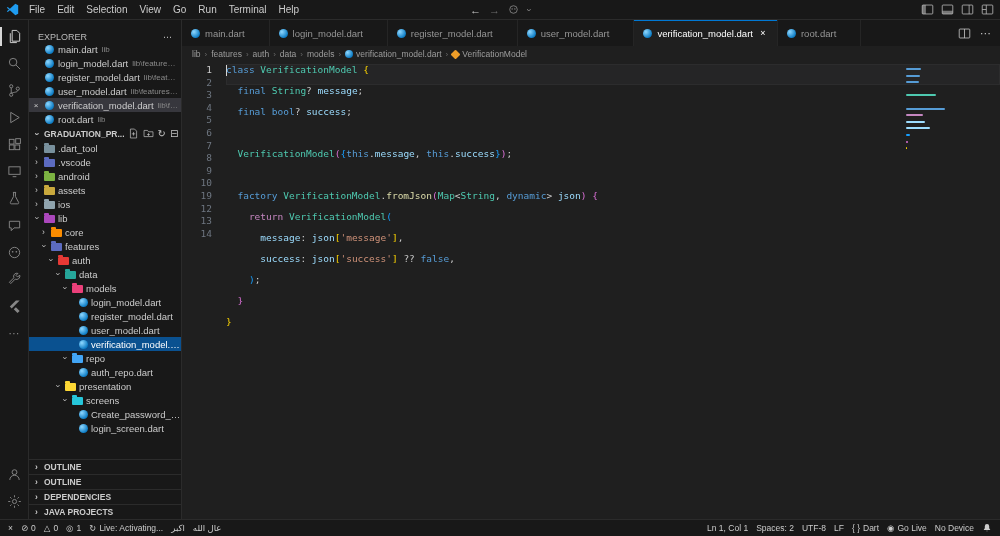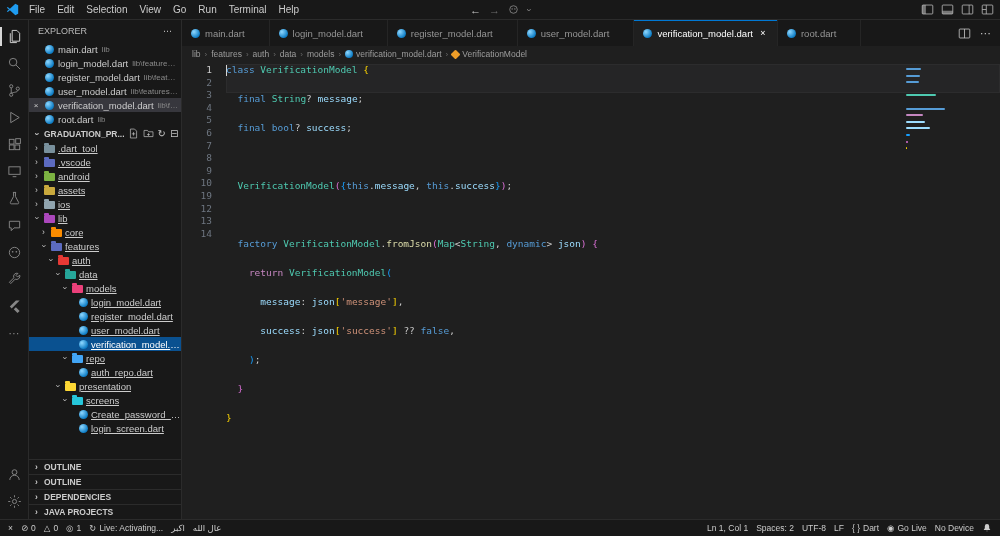--- a/index.html
+++ b/index.html
@@ -32,39 +32,39 @@
            color:#868686;position:relative;}
   .ab-icon.active{color:#d7d7d7;}
   .ab-icon.active::before{content:'';position:absolute;left:0;top:4px;bottom:4px;width:2px;background:#d7d7d7;}
   .ab-icon svg{display:block;}
   .ab-bottom{margin-top:auto;margin-bottom:4px;display:flex;flex-direction:column;align-items:center;}
   .txt-ico{font-size:11px;line-height:1;}
 
   
   .sidebar{flex:0 0 153px;background:#181818;border-right:1px solid #2b2b2b;
            display:flex;flex-direction:column;font-size:9.5px;overflow:hidden;}
-  .sb-title{flex:0 0 22px;display:flex;align-items:center;padding:0 9px;color:#bbbbbb;font-size:9px;}
+  .sb-title{flex:0 0 22px;display:flex;align-items:flex-end;padding:0 9px;color:#bbbbbb;font-size:9px;}
   .sb-title .more{margin-left:auto;color:#bbbbbb;}
   .sect-header{flex:0 0 15px;display:flex;align-items:center;gap:3px;padding:0 3px;
                font-weight:700;color:#cccccc;font-size:8.5px;}
   .sect-header .actions{margin-left:auto;display:flex;align-items:center;gap:4px;color:#c5c5c5;font-weight:400;}
   .sect-header .actions svg{display:block;}
   .chev{width:9px;flex:0 0 9px;font-size:8.5px;color:#cccccc;display:inline-flex;justify-content:center;}
   .chev.exp{transform:rotate(90deg);}
   .oe-list{flex:0 0 auto;}
   .oe-row{height:14px;display:flex;align-items:center;gap:4px;padding:0 2px;white-space:nowrap;overflow:hidden;}
   .oe-row.active{background:#37373d;}
   .oe-close{width:10px;flex:0 0 10px;text-align:center;color:#cccccc;font-size:8px;}
   .oe-file{color:#cccccc;}
   .oe-path{color:#8a8a8a;font-size:8px;overflow:hidden;text-overflow:ellipsis;}
   .tree{flex:1 1 auto;overflow:hidden;}
   .tree-row{height:14px;display:flex;align-items:center;gap:3px;white-space:nowrap;overflow:hidden;}
   .tree-row.selected{background:var(--c-selection);color:#fff;}
   .tree-row.selected .tree-label{color:#fff;}
-  .tree-label{overflow:hidden;text-overflow:ellipsis;color:#cccccc;text-decoration:underline;}
+  .tree-label{overflow:hidden;text-overflow:ellipsis;color:#cccccc;}
   .folder-icon{width:11px;height:8px;flex:0 0 11px;position:relative;border-radius:1px;margin-top:1px;}
   .folder-icon::before{content:'';position:absolute;top:-2px;left:0;width:5px;height:2px;
                        border-radius:1px 1px 0 0;background:inherit;}
   .dart-icon{width:9px;height:9px;flex:0 0 9px;border-radius:50%;
              background:radial-gradient(circle at 32% 32%, #8fd8ff, #0b7bc4 72%);}
   .side-panels{flex:0 0 auto;margin-top:auto;}
   .panel-row{height:15px;display:flex;align-items:center;gap:3px;padding:0 3px;font-weight:700;
              font-size:8.5px;color:#cccccc;border-top:1px solid #2b2b2b;}
 
   
@@ -84,21 +84,21 @@
   .sym-class{width:7px;height:7px;display:inline-block;margin-right:3px;background:#ee9d28;
              transform:rotate(45deg);border-radius:1px;}
   .bc-file-ico{margin-right:3px;}
 
   .code-wrap{flex:1;display:flex;position:relative;font-family:"DejaVu Sans Mono",monospace;
              font-size:9.5px;line-height:12.6px;overflow:hidden;padding-top:2px;}
   .gutter{flex:0 0 30px;width:30px;text-align:right;color:#6e7681;}
   .ln{height:12.6px;}
   .ln.current{color:#cccccc;}
   .code-lines{flex:1;padding-left:14px;white-space:pre;min-width:0;}
-  .code-line{height:29px;position:relative;}
+  .code-line{height:21px;position:relative;}
   .code-line.current{background:#252526;box-shadow:inset 0 0 0 1px #2c2c2d;}
   .cursor{position:absolute;left:0;top:1px;width:1px;height:10.5px;background:#d4d4d4;}
   .tk-kw{color:var(--c-kw);} .tk-ctrl{color:var(--c-ctrl);} .tk-type{color:var(--c-type);}
   .tk-fn{color:var(--c-fn);} .tk-var{color:var(--c-var);} .tk-str{color:var(--c-str);}
   .tk-pl{color:var(--c-pl);} .tk-b1{color:var(--c-b1);} .tk-b2{color:var(--c-b2);} .tk-b3{color:var(--c-b3);}
   .minimap{position:absolute;top:6px;right:44px;width:50px;display:flex;flex-direction:column;align-items:flex-start;}
   .mm-line{height:2px;margin-bottom:4.6px;border-radius:1px;}
 
   
   .statusbar{flex:0 0 16px;background:#181818;border-top:1px solid #2b2b2b;display:flex;

